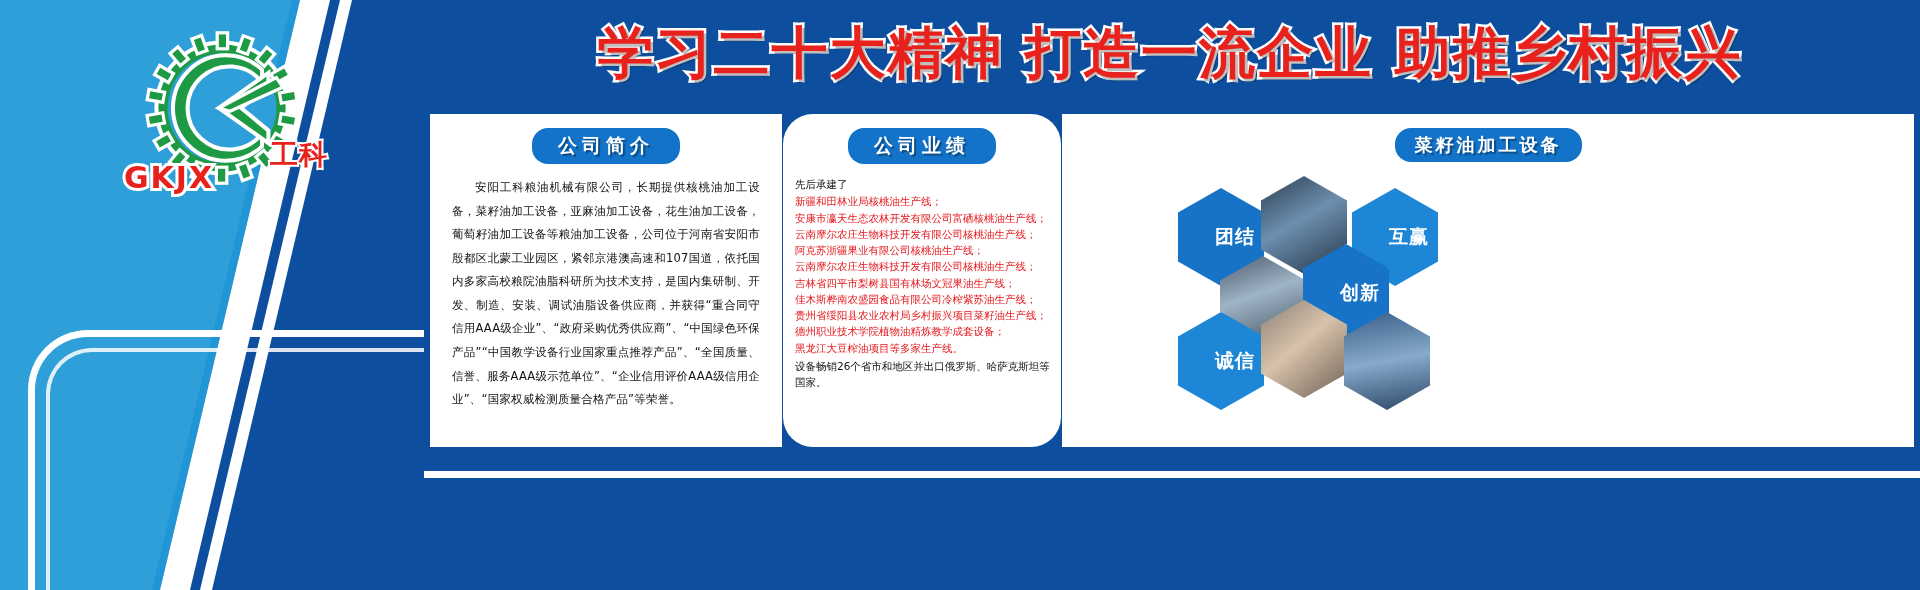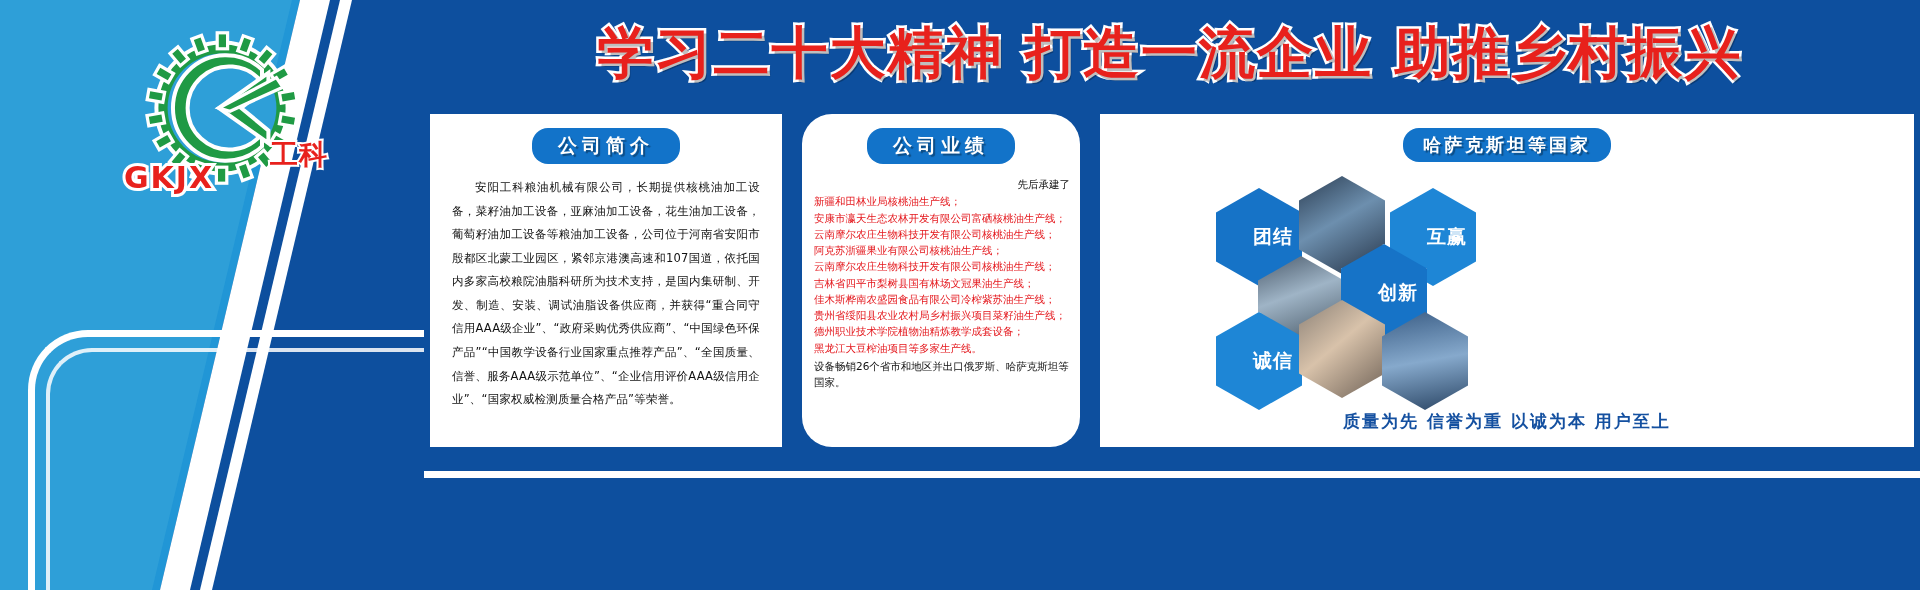--- a/index.html
+++ b/index.html
@@ -85,21 +85,21 @@
 
   
   .board{
     position:absolute; left:424px; top:108px; width:1496px; height:345px;
     background:#0d4f9e;
     padding:6px;
     display:flex; gap:8px;
   }
   .board-inner{
     position:absolute; left:430px; top:114px; width:1484px; height:333px;
-    display:flex; gap:20px;
+    display:flex; gap:1px;
   }
   .panel{
     background:#ffffff; position:relative; overflow:hidden;
   }
   .panel-1{ width:352px; }
   .panel-2{ width:278px;border-radius:30px; }
   .panel-3{ width:auto; flex:1; }
 
   .panel-head{
     margin:14px auto 6px; width:fit-content;
@@ -119,21 +119,21 @@
     text-align:justify; text-indent:2em;
     letter-spacing:.2px;
   }
 
   .perf-body{
     padding:6px 10px 0 12px;
     font-family:"DejaVu Sans","Liberation Sans",sans-serif;
     font-size:10.5px; line-height:1.55; color:#111;
     letter-spacing:0;
   }
-  .perf-lead{ color:#111; margin-bottom:1px;text-align:right; }
+  .perf-lead{ color:#111; margin-bottom:1px; }
   .perf-item{ color:#e4171c; white-space:nowrap; }
   .perf-tail{ color:#111; margin-top:2px; }
 
   
   .hex-area{ position:relative; width:100%; height:212px; margin-top:2px;}
   .hex{
     position:absolute; width:86px; height:98px;
     clip-path: polygon(50% 0%, 100% 25%, 100% 75%, 50% 100%, 0% 75%, 0% 25%);
     display:flex; align-items:center; justify-content:center;
     font-family:"DejaVu Sans","Liberation Sans",sans-serif;
@@ -244,27 +244,26 @@
           <div class="perf-item">德州职业技术学院植物油精炼教学成套设备；</div>
           <div class="perf-item">黑龙江大豆榨油项目等多家生产线。</div>
         </div>
       <div id="perf-tail">
           <div class="perf-tail">设备畅销26个省市和地区并出口俄罗斯、哈萨克斯坦等国家。</div>
         </div>
     </div>
   </div>
 
   <div class="panel panel-3">
-    <div class="panel-head panel-head-3">哈萨克斯坦等国家</div>
+    <div class="panel-head panel-head-3">菜籽油加工设备</div>
     <div class="hex-area">
       <div class="hex hex-txt" style="left:116px; top:20px;">团结</div>
       <div class="hex hex-img hex-img1" style="left:199px; top:8px;"></div>
       <div class="hex hex-txt alt" style="left:290px; top:20px;">互赢</div>
       <div class="hex hex-img hex-img2" style="left:158px; top:88px;"></div>
       <div class="hex hex-txt" style="left:241px; top:76px;">创新</div>
       <div class="hex hex-txt alt" style="left:116px; top:144px;">诚信</div>
       <div class="hex hex-img hex-img3" style="left:199px; top:132px;"></div>
       <div class="hex hex-img hex-img4" style="left:282px; top:144px;"></div>
     </div>
-    <div class="slogan">质量为先  信誉为重  以诚为本  用户至上</div>
   </div>
 
 </div>
 
 </body></html>

